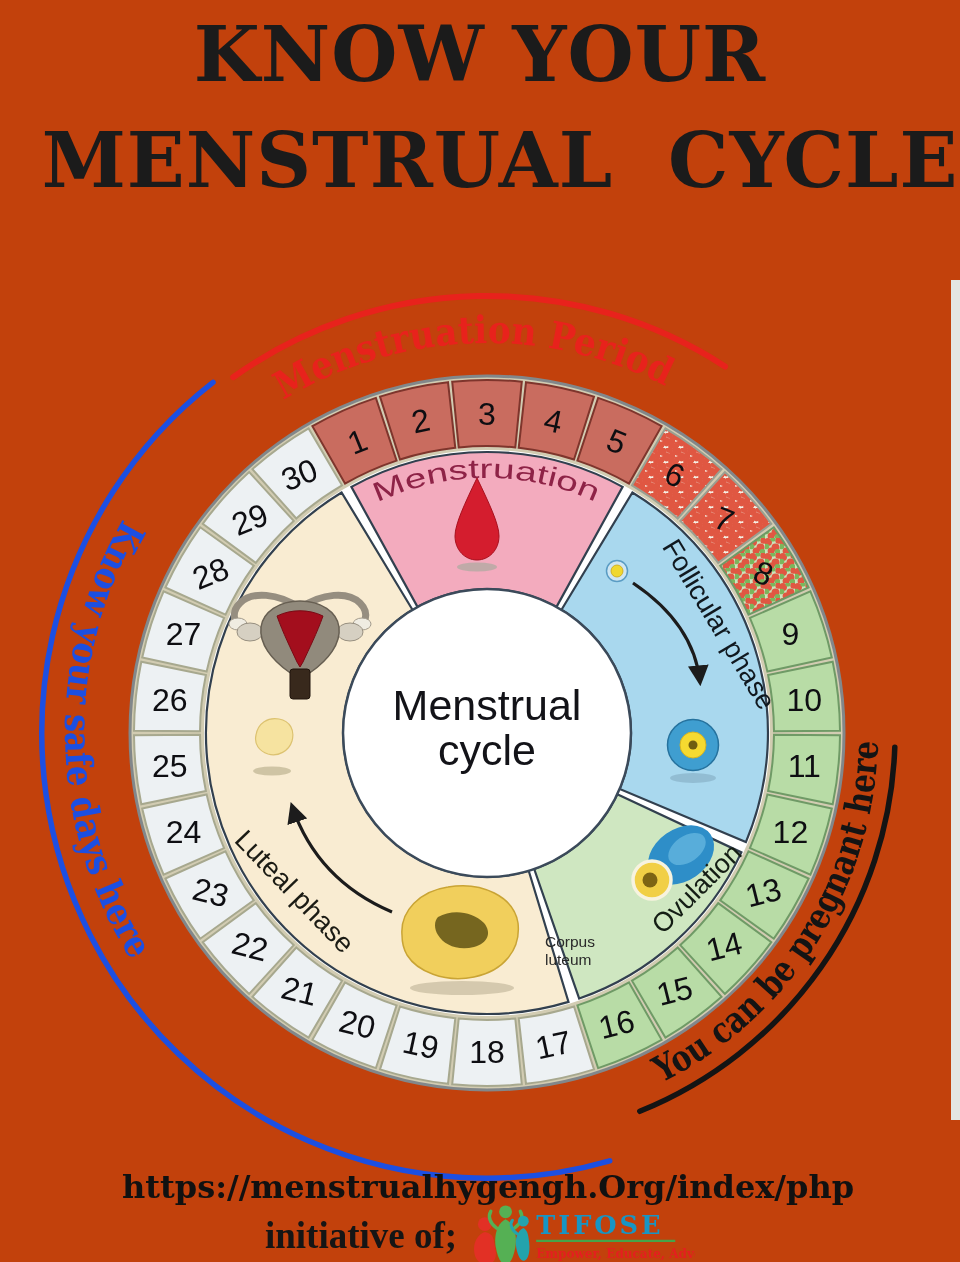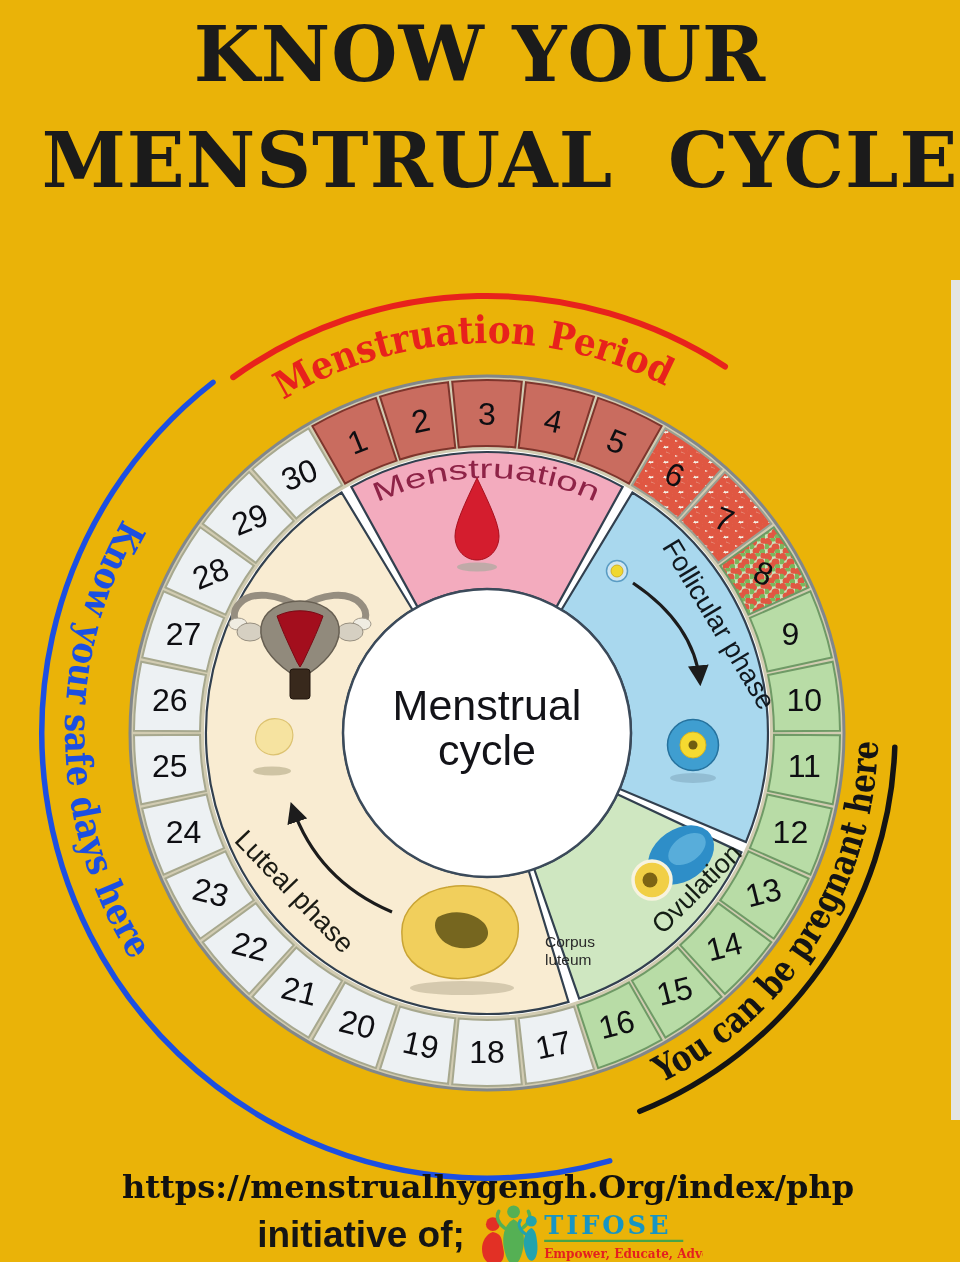--- a/index.html
+++ b/index.html
@@ -1,28 +1,28 @@
 <!DOCTYPE html>
 <html><head>
 <meta charset="utf-8">
 <style>
   html,body{margin:0;padding:0;background:#ffffff;}
-  .page{position:relative;width:960px;height:1262px;background:#eab308;overflow:hidden;
+  .page{position:relative;width:960px;height:1262px;background:#c2410c;overflow:hidden;
         font-family:"Liberation Sans",sans-serif;}
   .title-line{position:absolute;left:0;width:100%;margin:0;text-align:center;
         font-family:"DejaVu Serif",serif;font-weight:700;color:#1b1b1b;
         font-size:76px;letter-spacing:1px;white-space:pre;}
   .title-line.l1{top:10px;}
   .title-line.l2{top:116px;padding-left:20px;}
   #wheel{position:absolute;left:0;top:283px;}
   .footer-url{position:absolute;left:0;width:100%;top:1160px;margin:8px;text-align:center;
         font-family:"DejaVu Serif",serif;font-weight:700;font-size:32px;color:#111;}
   .initiative-row{position:absolute;left:0;top:1204px;width:100%;display:flex;
         justify-content:center;align-items:center;gap:16px;}
-  .initiative-text{font-family:Liberation Sans, sans-serif;font-weight:700;font-size:37px;color:#151515;}
+  .initiative-text{font-family:Liberation Serif, serif;font-weight:700;font-size:37px;color:#151515;}
   .scan-strip{position:absolute;right:0;top:280px;width:9px;height:840px;background:#e4e5e3;}
   svg text{user-select:none;}
 </style>
 </head>
 <body>
 
 <div class="page">
 
   <h1 class="title-line l1">KNOW YOUR</h1>
   <h1 class="title-line l2">MENSTRUAL  CYCLE</h1>

